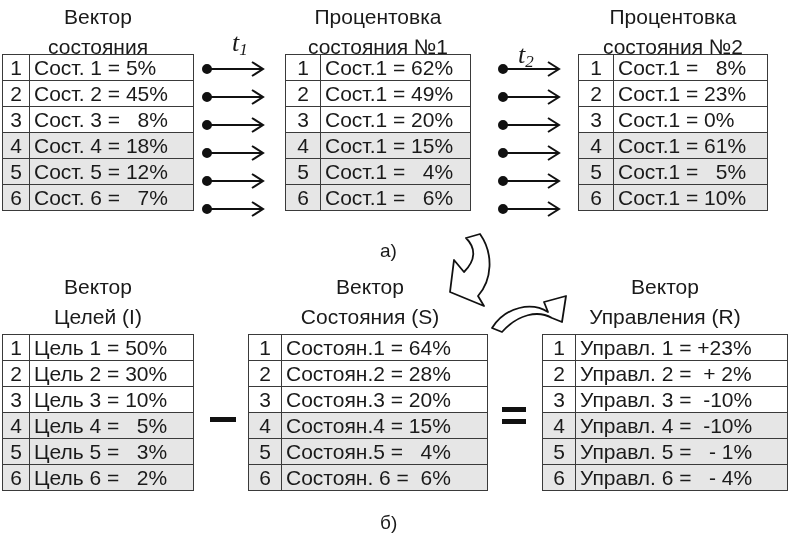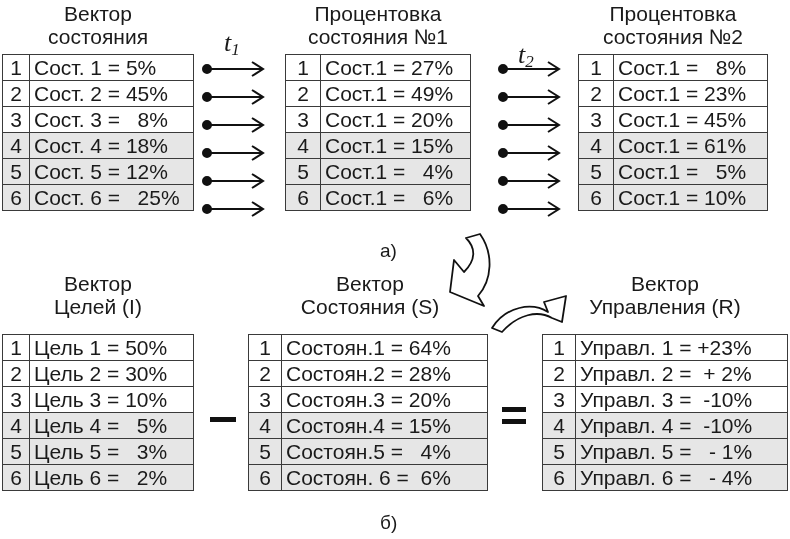--- a/index.html
+++ b/index.html
@@ -1,18 +1,18 @@
 <!DOCTYPE html>
 <html><head>
 <meta charset="utf-8">
 <style>
   html, body { margin:0; padding:0; background:#ffffff; }
   body { width:790px; height:539px; position:relative; overflow:hidden;
          font-family:"Liberation Sans", sans-serif; color:#1a1a1a; }
-  .title { position:absolute; text-align:center; font-size:21px; line-height:23px; white-space:pre-line; }
+  .title { position:absolute; text-align:center; font-size:21px; line-height:30px; white-space:pre-line; }
   table.vec { position:absolute; border-collapse:collapse; font-size:21px; }
   table.vec td { border:1.5px solid #3a3a3a; height:25px; padding:0 4px; line-height:25px; white-space:pre; }
   table.vec td.idx { text-align:center; padding:0 2px; }
   table.vec tr.shade td { background:#e6e6e6; }
   .tlabel { position:absolute; font-family:"Liberation Serif", serif; font-style:italic; font-size:26px; }
   .tlabel sub { font-size:17px; vertical-align:-4px; }
   .cap { position:absolute; font-size:19px; }
   .op { position:absolute; }
   svg { position:absolute; overflow:visible; }
 </style>
@@ -43,30 +43,30 @@
   <tr class="shade">
         <td class="idx">4</td>
         <td>Сост. 4 = 18%</td>
       </tr>
   <tr class="shade">
         <td class="idx">5</td>
         <td>Сост. 5 = 12%</td>
       </tr>
   <tr class="shade">
         <td class="idx">6</td>
-        <td>Сост. 6 =   25%</td>
+        <td>Сост. 6 =   7%</td>
       </tr>
 </tbody>
   </table>
 
 <table class="vec" style="left:285px;top:54px;width:186px;">
   <tbody>
       <tr>
         <td class="idx" style="width:30px">1</td>
-        <td>Сост.1 = 27%</td>
+        <td>Сост.1 = 62%</td>
       </tr>
   <tr>
         <td class="idx">2</td>
         <td>Сост.1 = 49%</td>
       </tr>
   <tr>
         <td class="idx">3</td>
         <td>Сост.1 = 20%</td>
       </tr>
   <tr class="shade">
@@ -89,38 +89,38 @@
       <tr>
         <td class="idx" style="width:30px">1</td>
         <td>Сост.1 =   8%</td>
       </tr>
   <tr>
         <td class="idx">2</td>
         <td>Сост.1 = 23%</td>
       </tr>
   <tr>
         <td class="idx">3</td>
-        <td>Сост.1 = 45%</td>
+        <td>Сост.1 = 0%</td>
       </tr>
   <tr class="shade">
         <td class="idx">4</td>
         <td>Сост.1 = 61%</td>
       </tr>
   <tr class="shade">
         <td class="idx">5</td>
         <td>Сост.1 =   5%</td>
       </tr>
   <tr class="shade">
         <td class="idx">6</td>
         <td>Сост.1 = 10%</td>
       </tr>
 </tbody>
   </table>
 
-<div class="tlabel" style="left:224px;top:28px;"><span>t</span><sub>1</sub></div>
+<div class="tlabel" style="left:232px;top:28px;"><span>t</span><sub>1</sub></div>
 <div class="tlabel" style="left:518px;top:28px;margin-top:12px;"><span>t</span><sub>2</sub></div>
 
 <svg style="left:200px;top:54px;" width="70" height="170">
   <g stroke="#111" stroke-width="2" fill="none">
     <g>
         <circle cx="7" cy="15" r="4" fill="#111"></circle>
         <line x1="7" y1="15" x2="62" y2="15"></line>
         <polyline points="52,8 63,15 52,22"></polyline>
       </g>
     <g>

